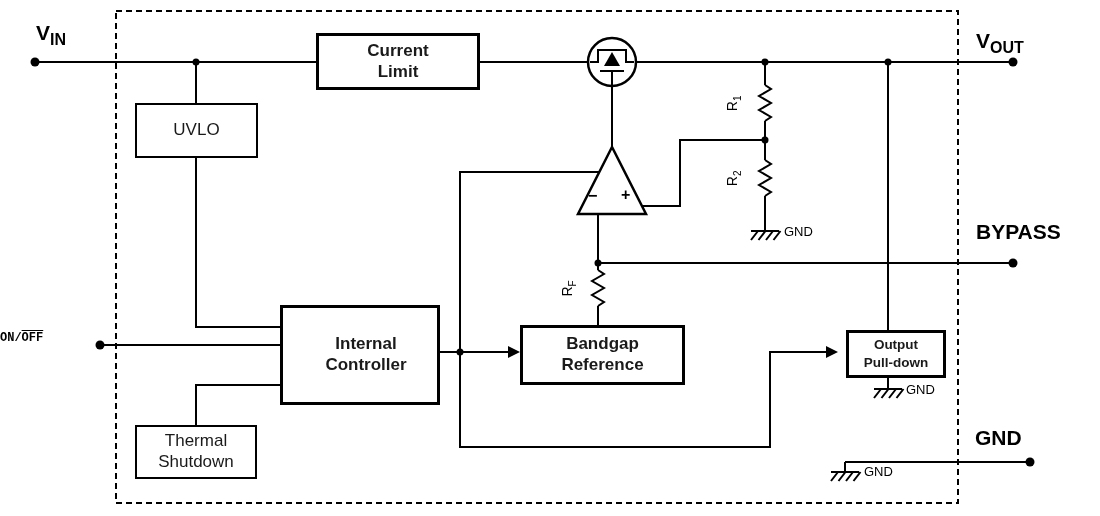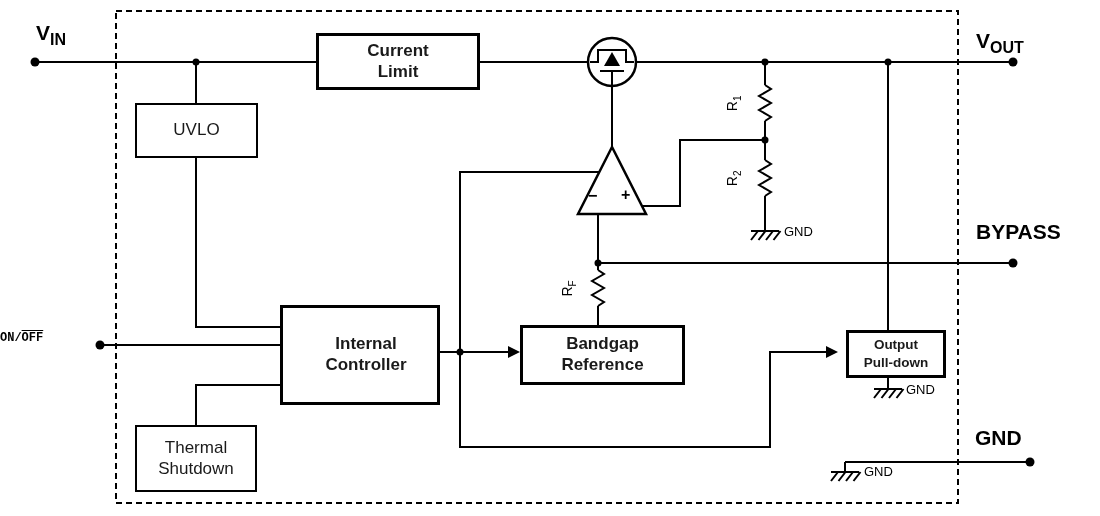--- a/index.html
+++ b/index.html
@@ -12,21 +12,21 @@
     position:absolute;box-sizing:border-box;background:#fff;
     display:flex;align-items:center;justify-content:center;
     text-align:center;white-space:pre-line;line-height:1.22;color:#1a1a1a;
   }
   .b-bold{font-weight:bold;font-size:17px;border:3px solid #000;}
   .b-norm{font-weight:normal;font-size:17px;border:2px solid #000;}
   .b-small{font-weight:bold;font-size:13.5px;border:3px solid #000;line-height:1.3;}
   #blk-current{left:316px;top:33px;width:164px;height:57px;}
   #blk-uvlo{left:135px;top:103px;width:123px;height:55px;}
   #blk-ctrl{left:280px;top:305px;width:160px;height:100px;padding-left:12px;}
-  #blk-thermal{left:135px;top:425px;width:122px;height:67px;}
+  #blk-thermal{left:135px;top:425px;width:122px;height:54px;}
   #blk-bandgap{left:520px;top:325px;width:165px;height:60px;}
   #blk-pd{left:838px;top:330px;width:100px;height:48px;margin-left:8px;}
   .lbl{position:absolute;font-weight:bold;font-size:21px;white-space:nowrap;}
   .lbl sub{font-size:16px;font-weight:bold;}
   #lbl-vin{left:36px;top:21px;}
   #lbl-vout{left:976px;top:21px;margin-top:8px;}
   #lbl-onoff{left:0;top:331px;font-size:12px;font-family:Liberation Mono, monospace;}
   #lbl-onoff .ov{text-decoration:overline;}
   #lbl-bypass{left:976px;top:220px;}
   #lbl-gnd{left:975px;top:426px;}

